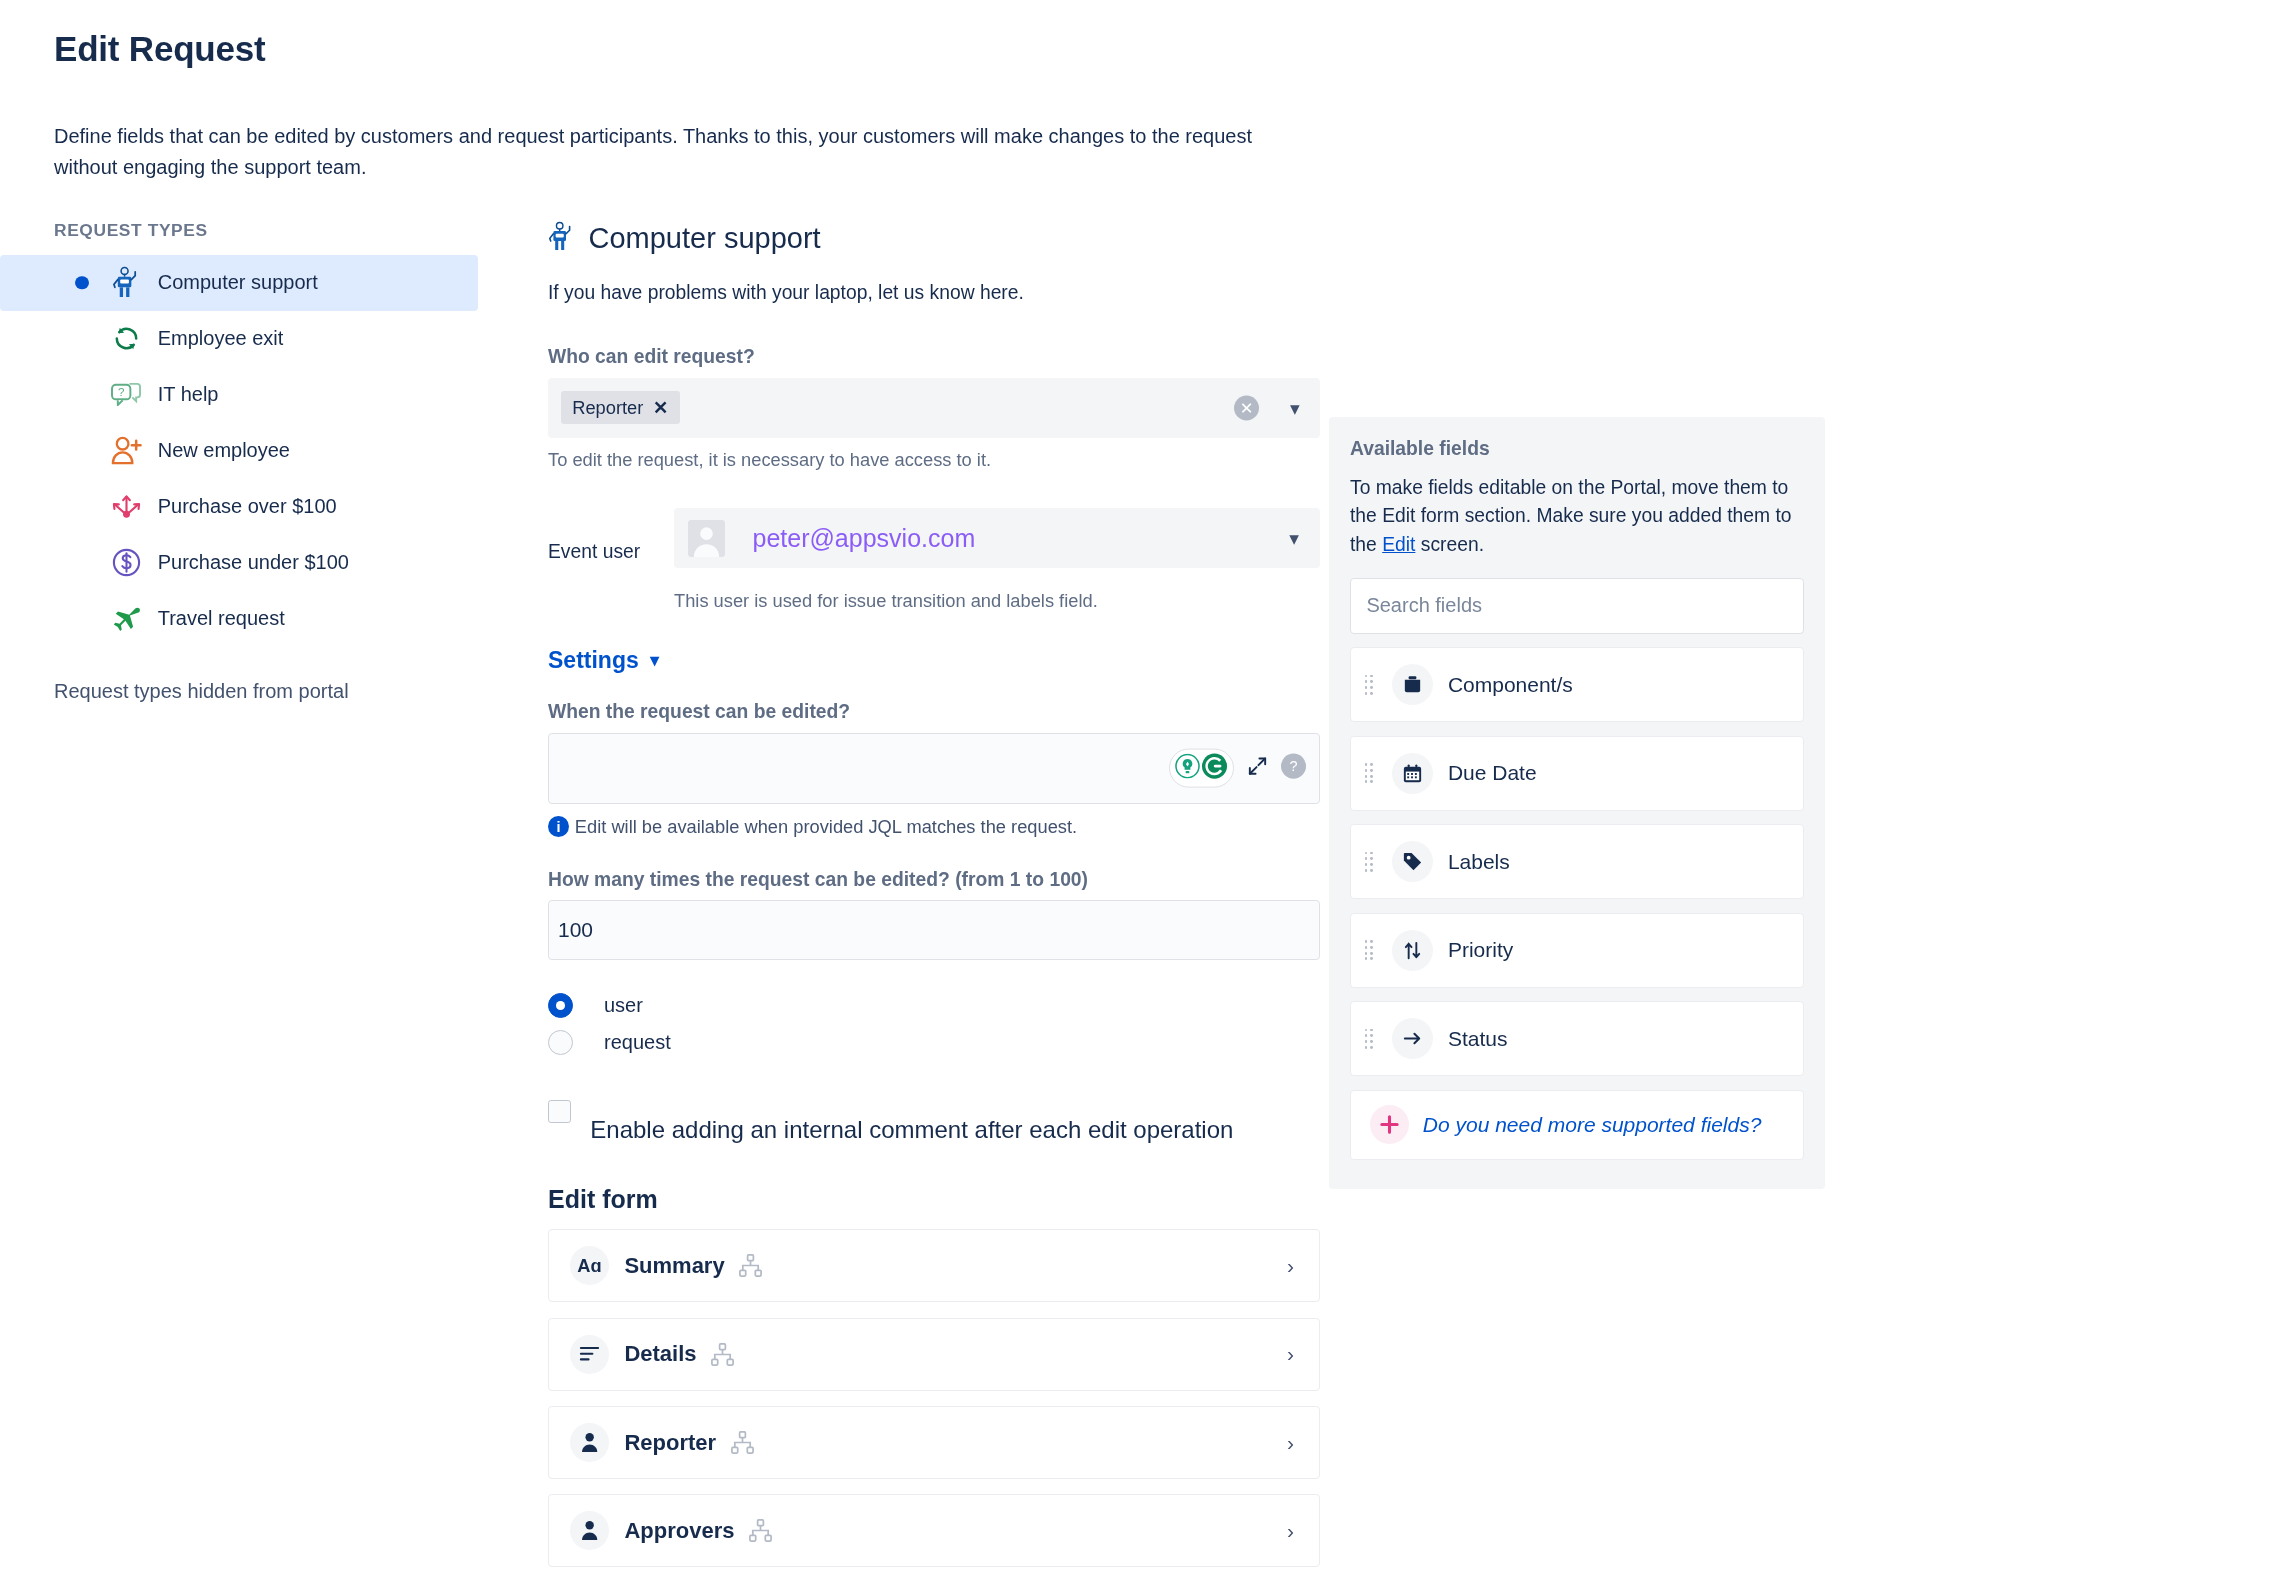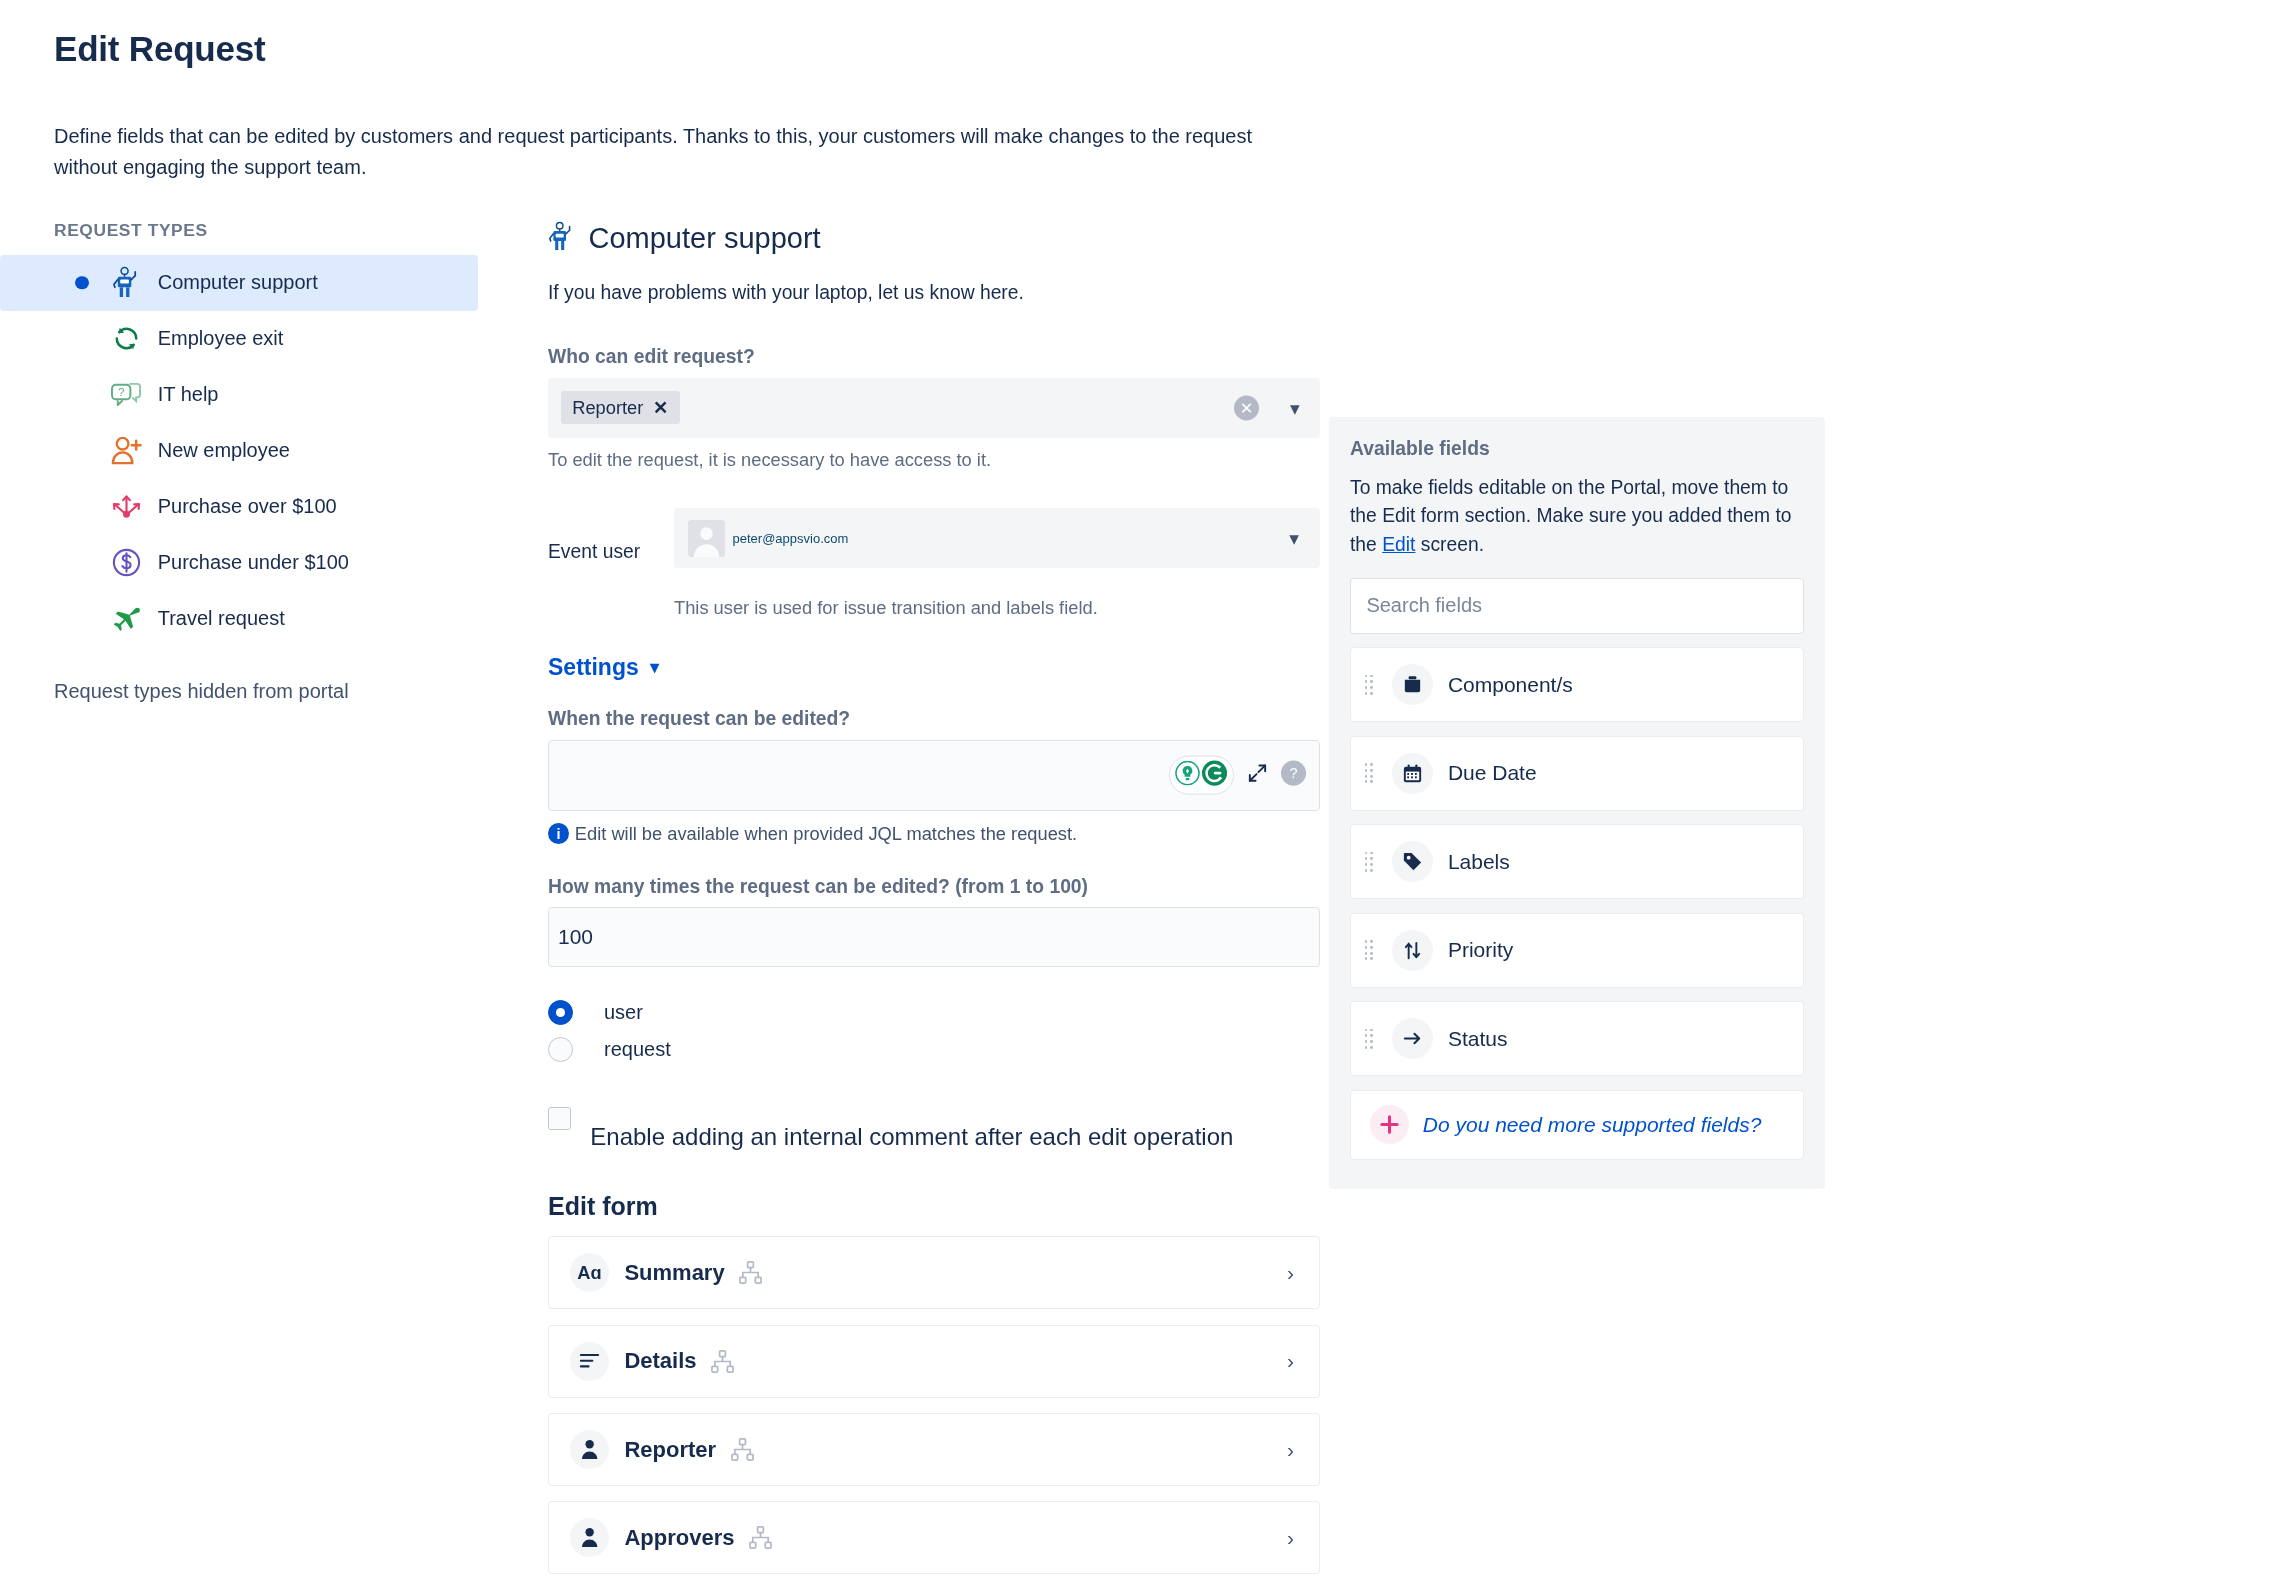--- a/index.html
+++ b/index.html
@@ -93,23 +93,23 @@
   .eu-label { font-size:19.3px; color:#172B4D; padding-top:33px; width: 126px; }
   .eu-right { flex:1; }
   .eu-box {
     position:relative; height: 60px; background:#F4F5F7; border-radius:3.9px;
     display:flex; align-items:center; padding-left: 13.5px;
   }
   .avatar {
     width:37px; height:37px; border-radius:3.9px; background:#DFE1E6;
     display:flex; align-items:flex-end; justify-content:center; overflow:hidden;
   }
-  .eu-name { margin-left:8px; font-size: 13px; color:#0c4a6e; }
+  .eu-name { margin-left:28px; font-size: 25px; color:#8b5cf6; }
   .eu-caret { position:absolute; right:21px; top:50%; transform:translateY(-50%); color:#42526E; font-size:19.3px; }
-  .eu-help { margin-top: 29px; font-size: 18.3px; color:#5E6C84; }
+  .eu-help { margin-top: 22px; font-size: 18.3px; color:#5E6C84; }
 
   .settings-row {
     margin-top: 35px; display:flex; align-items:center; gap:11.6px;
     color:#0052CC; font-size: 23px; font-weight: 600; cursor:pointer;
   }
 
   .jql-box {
     position:relative; height:71px; background:#FAFBFC;
     border:1.9px solid #DFE1E6; border-radius:3.9px;
   }

